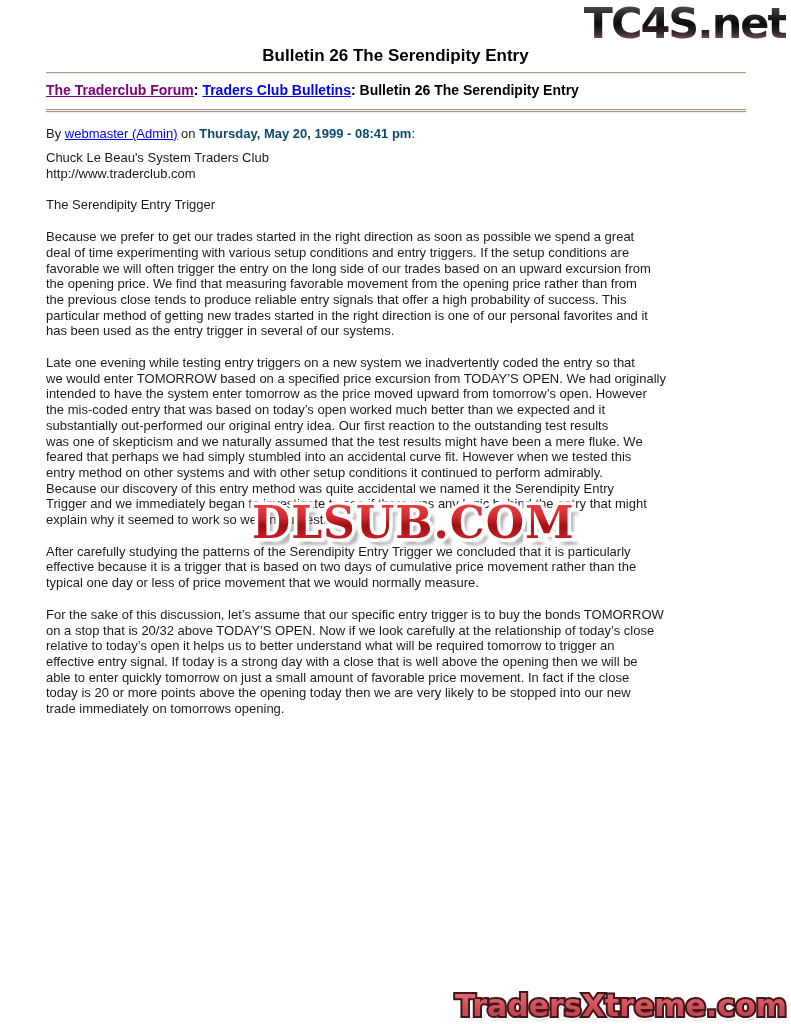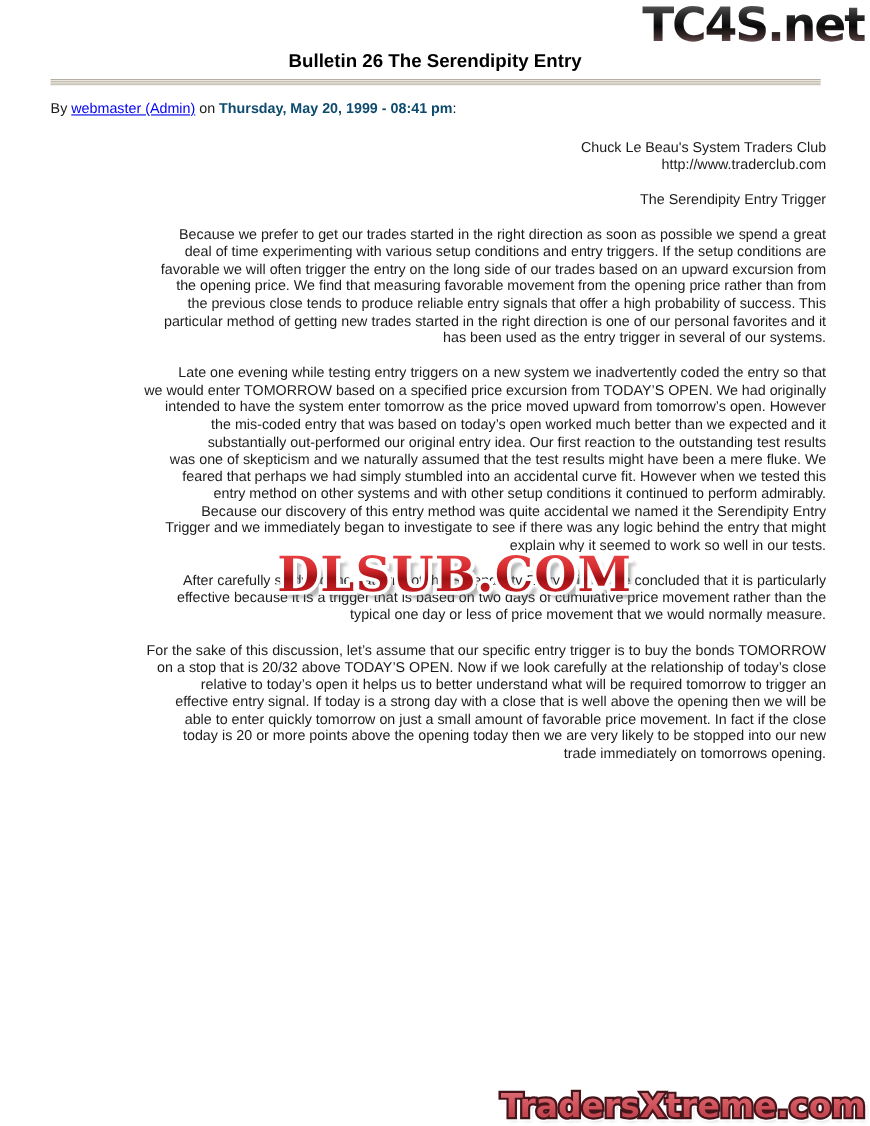--- a/index.html
+++ b/index.html
@@ -71,25 +71,24 @@
   .byline a {
     color: #0000ee;
     font-weight: normal;
     text-decoration: underline;
     cursor: pointer;
   }
   .byline b { color: #0c4a6e; text-align: right; }
 
   
   .post-body {
-    margin: 19px 40px 0 46px;
+    margin: 8px 40px 0 46px;
     font-size: 13px;
     line-height: 15.7px;
     color: #1c1c1c;
-    text-align: right;
   }
   .post-body p {
     margin: 0 0 16px 0;
     white-space: pre-line;
   }
 
   
   .dlsub-wrap {
     position: absolute;
     left: 252px;
@@ -153,20 +152,21 @@
 <body>
 
 <div class="page">
 
   <div class="tc4s-logo">TC4S.net</div>
 
   <div class="page-title">Bulletin 26 The Serendipity Entry</div>
 
   <hr class="rule">
 
+  <div class="breadcrumb"><a class="crumb-visited">The Traderclub Forum</a><span>: </span><a class="crumb-link">Traders Club Bulletins</a><span>: </span><span>Bulletin 26 The Serendipity Entry</span></div>
 
   <hr class="rule">
 
   <hr class="rule rule-gap">
 
   <div class="byline"><span>By </span><a>webmaster (Admin)</a><span> on </span><b>Thursday, May 20, 1999 - 08:41 pm</b><span>:</span></div>
 
   <div class="post-body">
     <p>Chuck Le Beau's System Traders Club
 http://www.traderclub.com</p>

